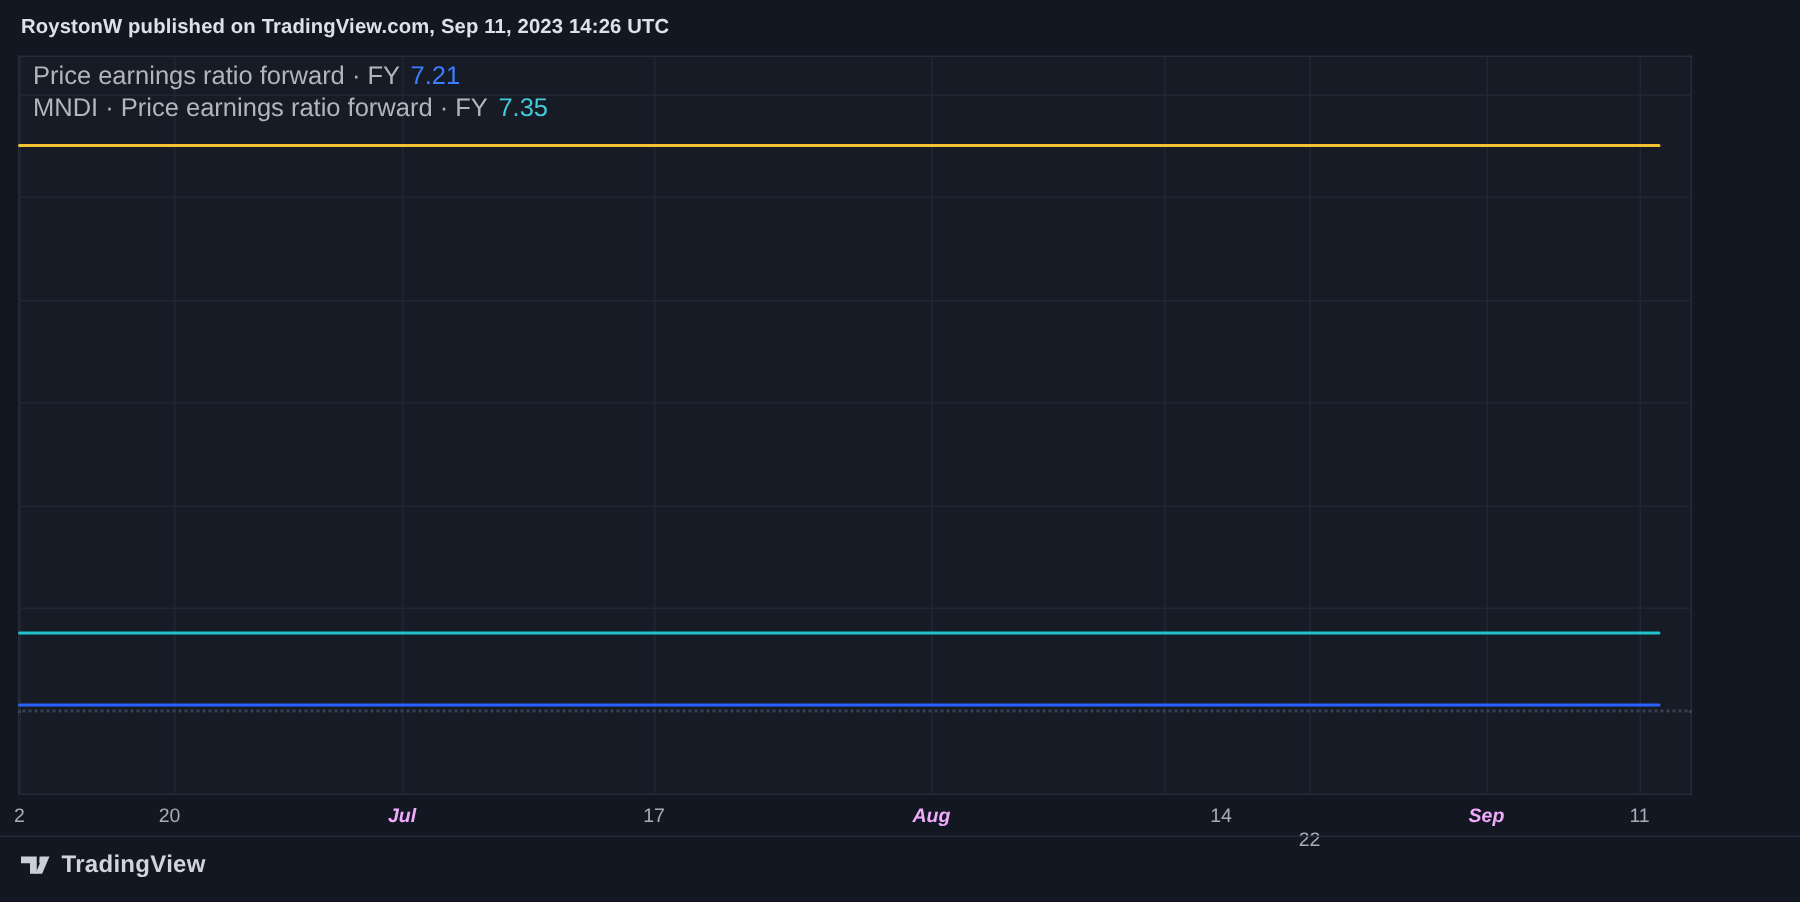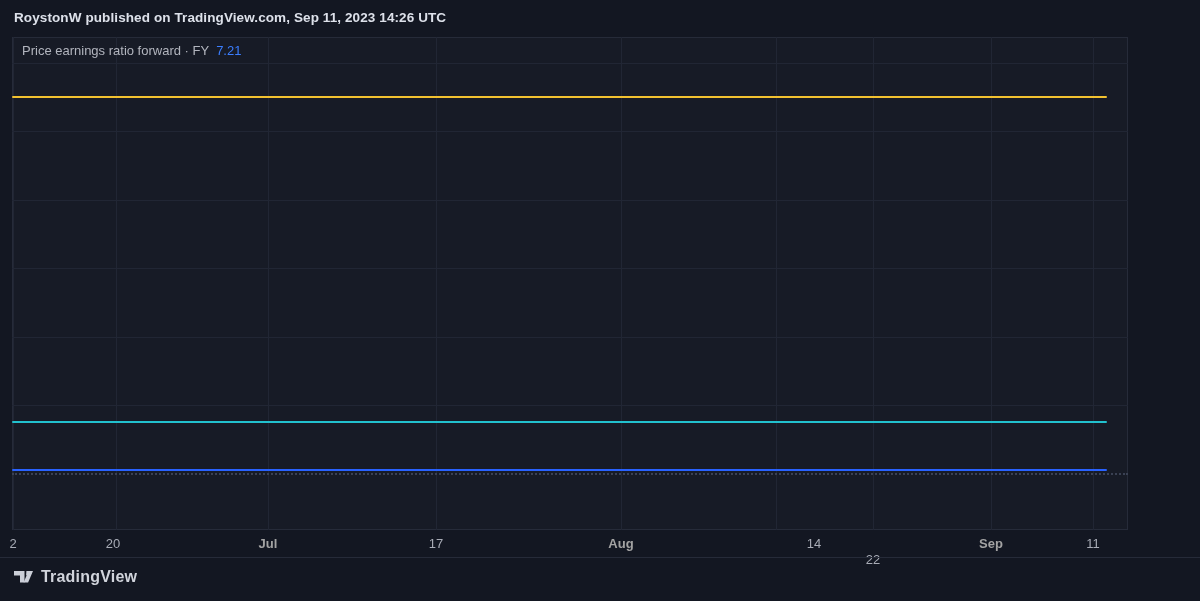--- a/index.html
+++ b/index.html
@@ -16,39 +16,39 @@
   }
   .plot{
     position:absolute;left:12px;top:37px;width:1116px;height:493px;
     background:#171b26;border:1px solid #262b39;box-sizing:border-box;
   }
   .hgrid{position:absolute;left:12px;width:1116px;height:1px;background:#212634;z-index:1;}
   .vgrid{position:absolute;top:37px;height:493px;width:1px;background:#212634;z-index:1;}
   .series-line{position:absolute;left:12px;width:1095px;height:2px;z-index:3;border-radius:1px;}
   .dotted-line{position:absolute;left:12px;width:1116px;height:0;border-top:2px dotted #3a4153;z-index:2;}
   .legend{position:absolute;left:22px;top:44px;z-index:6;}
-  .legend-row{height:21px;line-height:14px;font-size:13px;white-space:nowrap;}
+  .legend-row{height:21px;line-height:14px;font-size:17px;white-space:nowrap;}
   .legend-label{color:#b2b5be;}
   .legend-value{font-weight:400;margin-left:7px;}
   .y-axis{position:absolute;left:1128px;top:37px;width:72px;height:493px;z-index:4;}
   .y-tick{
     position:absolute;left:8px;transform:translateY(-50%);
     font-size:13px;color:#b2b5be;letter-spacing:.2px;
   }
   .y-badge{
     position:absolute;left:-3px;transform:translateY(-50%);
     min-width:30px;padding:3px 6px;border-radius:3px;
     font-size:13px;font-weight:700;text-align:center;letter-spacing:.2px;z-index:5;
   }
   .x-axis{position:absolute;left:0;top:530px;width:1200px;height:27px;}
   .x-tick{
     position:absolute;top:6px;transform:translateX(-50%);
     font-size:13px;color:#a8acb6;white-space:nowrap;
   }
-  .x-tick.month{color:#a3a3a3;font-weight:600;}
+  .x-tick.month{color:#f0abfc;font-weight:600;font-style:italic;}
   .footer-divider{position:absolute;left:0;top:557px;width:1200px;height:1px;background:#262b39;}
   .footer{position:absolute;left:13px;top:568px;display:flex;align-items:center;gap:7px;z-index:4;}
   .tv-logo{display:block;}
   .brand-text{font-size:16px;font-weight:600;color:#d1d4dc;letter-spacing:.2px;}
 </style>
 </head>
 <body>
 
 <div class="chart">
 
@@ -74,20 +74,21 @@
     </div>
   <div id="series-layer">
       <div class="dotted-line" style="top: 473.128px;"></div>
       <div class="series-line" style="top: 469.128px; background: rgb(41, 98, 255);"></div>
       <div class="series-line" style="top: 421.231px; background: rgb(34, 193, 206);"></div>
       <div class="series-line" style="top: 96.2137px; background: rgb(242, 194, 48);"></div>
     </div>
 
   <div class="legend" id="legend">
       <div class="legend-row"><span class="legend-label">Price earnings ratio forward · FY</span><span class="legend-value" style="color: rgb(59, 126, 255);">7.21</span></div>
+      <div class="legend-row"><span class="legend-label">MNDI · Price earnings ratio forward · FY</span><span class="legend-value" style="color: rgb(65, 203, 216);">7.35</span></div>
     </div>
 
 
   <div class="x-axis" id="x-axis">
       <div class="x-tick" style="left: 13px;">2</div>
       <div class="x-tick" style="left: 113px;">20</div>
       <div class="x-tick month" style="left: 268px;">Jul</div>
       <div class="x-tick" style="left: 436px;">17</div>
       <div class="x-tick month" style="left: 621px;">Aug</div>
       <div class="x-tick" style="left: 814px;">14</div>

